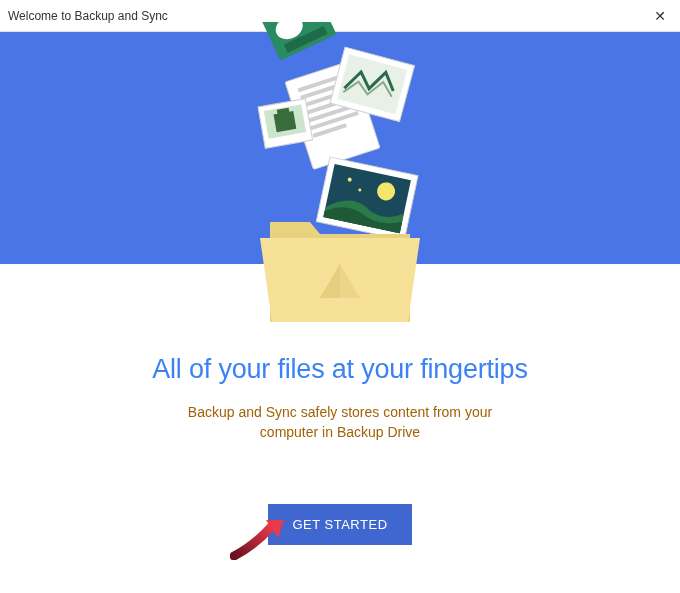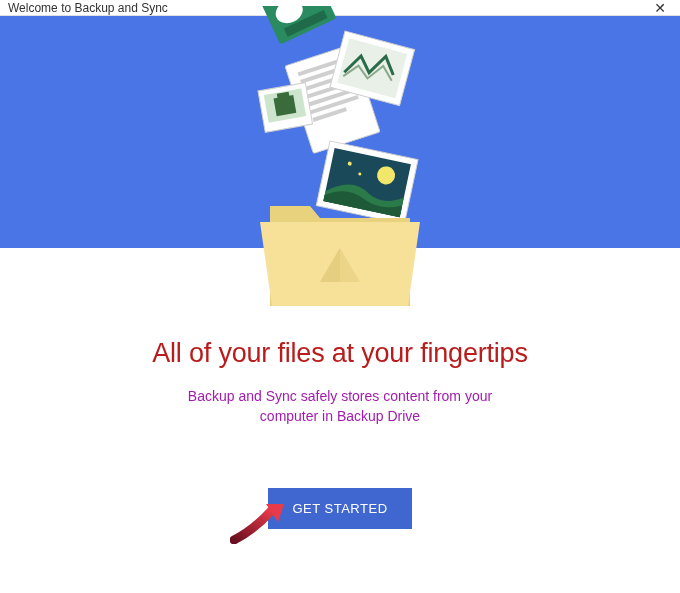--- a/index.html
+++ b/index.html
@@ -4,21 +4,21 @@
   <style>
     * { margin: 0; padding: 0; box-sizing: border-box; }
     body {
       font-family: 'Segoe UI', Arial, sans-serif;
       width: 680px;
       height: 593px;
       overflow: hidden;
       background: #fff;
     }
     .titlebar {
-      height: 16px;
+      height: 32px;
       display: flex;
       justify-content: space-between;
       align-items: center;
       padding: 0 8px;
       border-bottom: 1px solid #e0e0e0;
       font-size: 12px;
       color: #333;
       gap: 32px;
     }
     .titlebar .close-btn {
@@ -40,28 +40,28 @@
       transform: translateX(-50%);
       width: 280px;
       height: 300px;
     }
     .content {
       padding-top: 90px;
       text-align: center;
     }
     .headline {
       font-size: 27px;
-      color: #b91c1c;
+      color: #3b82f6;
       font-weight: 400;
       letter-spacing: -0.2px;
     }
     .subtext {
       margin-top: 18px;
       font-size: 14px;
-      color: #a21caf;
+      color: #a16207;
       line-height: 1.4;
     }
     .cta-wrap {
       margin-top: 62px;
       display: flex;
       justify-content: center;
       position: relative;
     }
     .cta-button {
       background: #4066d0;

